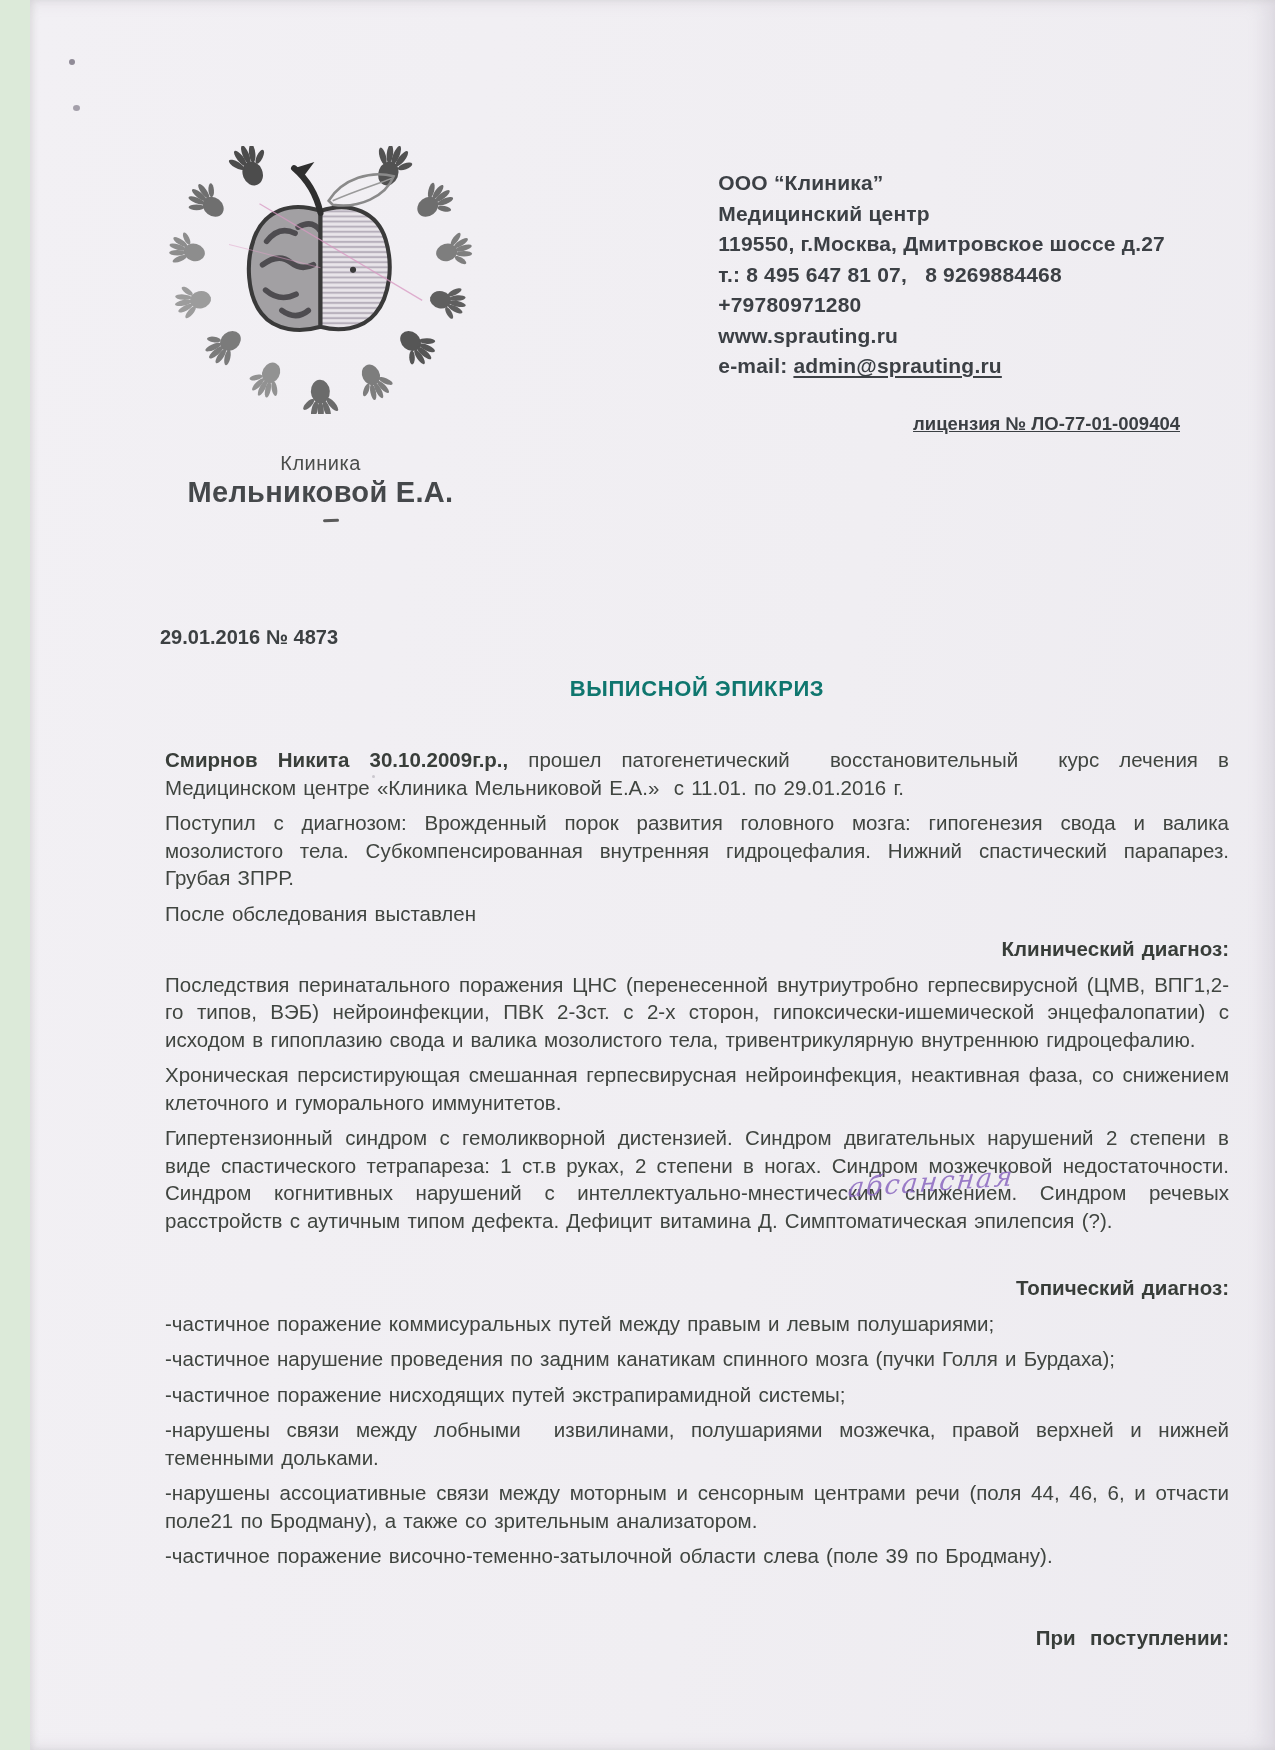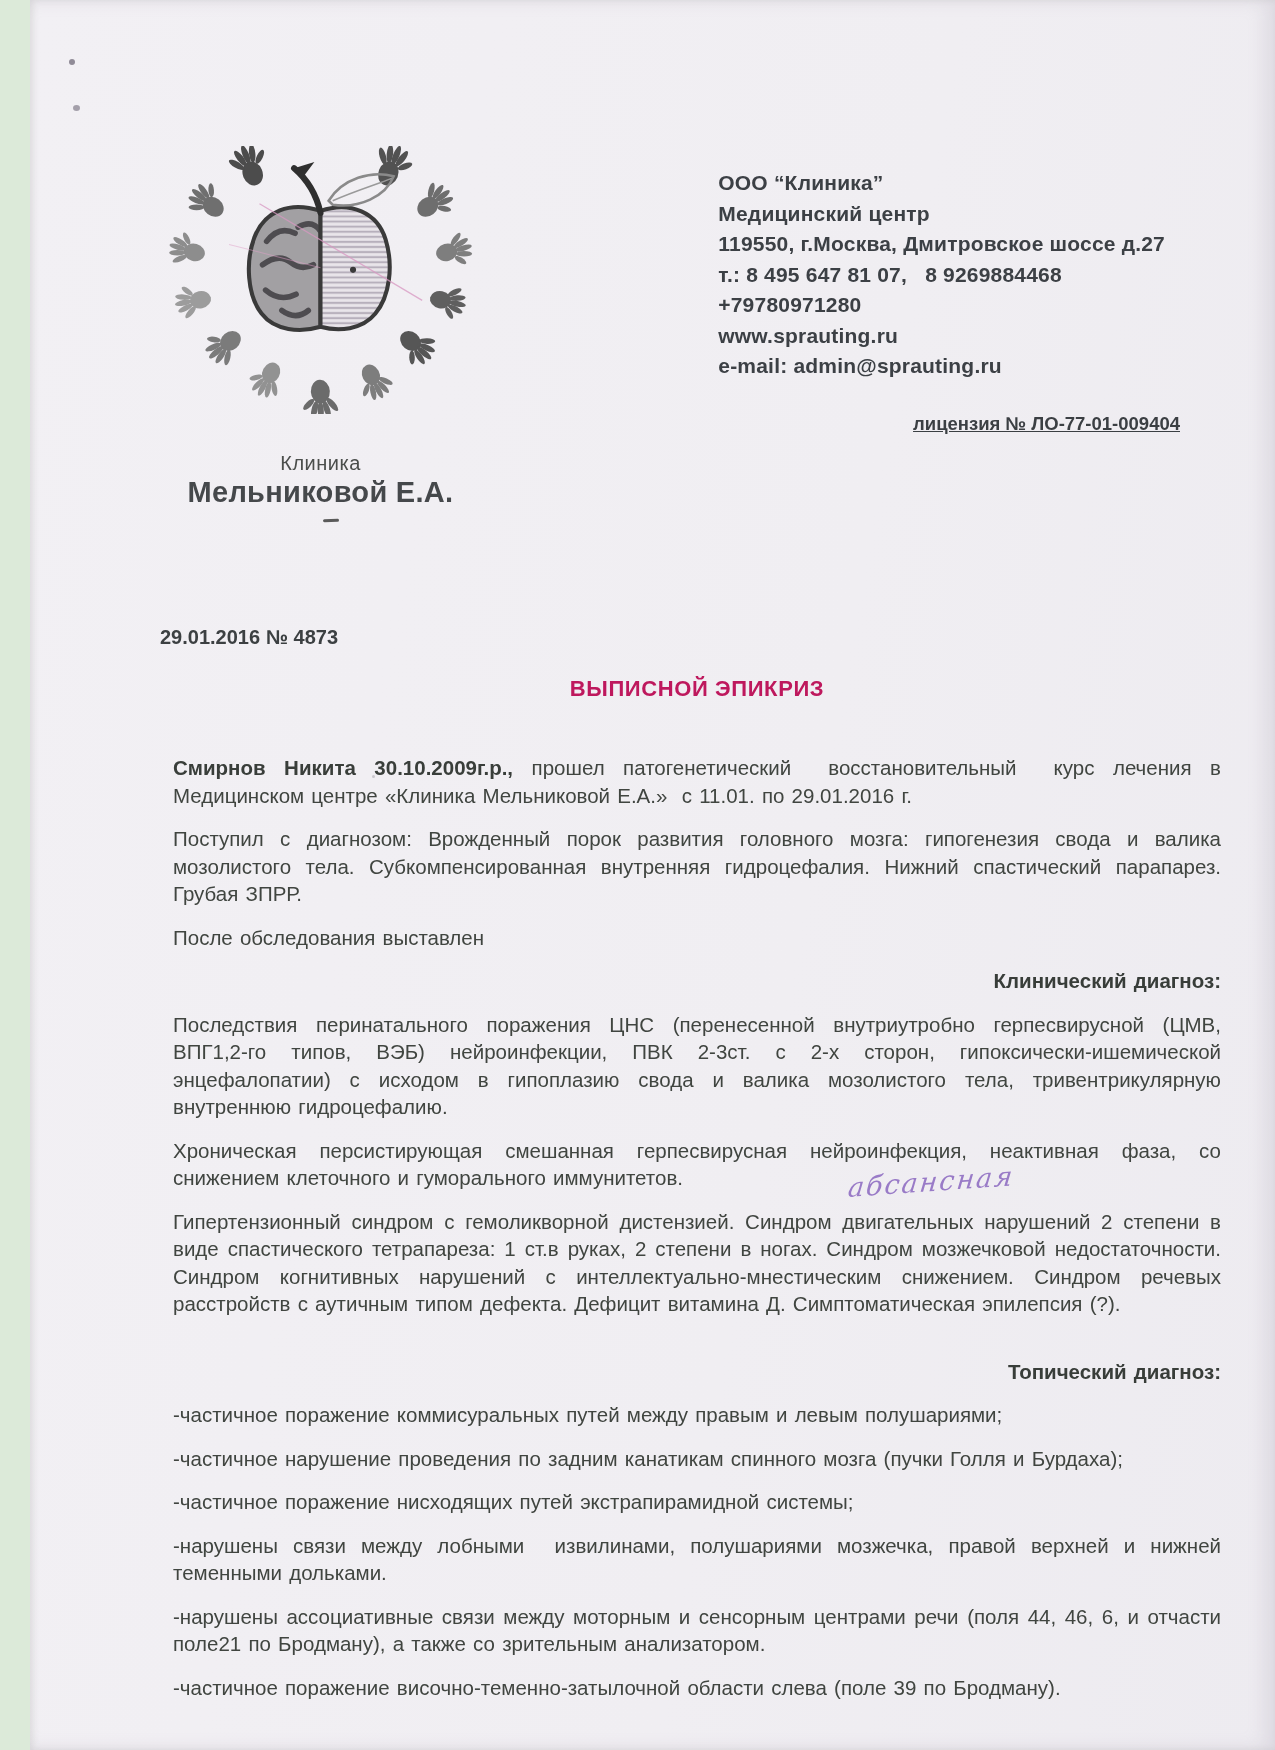--- a/index.html
+++ b/index.html
@@ -24,36 +24,36 @@
   .logo-caption{position:absolute;left:168px;top:452px;width:305px;text-align:center;color:#4b4e4c;}
   .logo-caption .l1{font-size:20px;letter-spacing:.5px;}
   .logo-caption .l2{font-size:29px;font-weight:700;color:#45484b;letter-spacing:.3px;margin-top:1px;}
 
   
   .head-block{
     position:absolute;top:168px;right:110px;
     text-align:left;font-weight:700;font-size:21px;line-height:30.5px;
     color:#3c4045;letter-spacing:.2px;
   }
-  .head-block .email-link{text-underline-offset:3px;}
+  .head-block .email-link{text-decoration:underline;text-underline-offset:3px;}
   .license-line{
     position:absolute;top:413px;right:95px;
     font-size:18.5px;font-weight:600;color:#3b3f43;text-decoration:underline;
   }
 
   
   .doc-date{position:absolute;left:160px;top:626px;font-size:20px;font-weight:600;color:#3c4042;}
   .doc-title{position:absolute;left:157px;top:676px;width:1080px;text-align:center;
-    font-size:22px;font-weight:700;color:#be185d;letter-spacing:.6px;}
+    font-size:22px;font-weight:700;color:#0f766e;letter-spacing:.6px;}
   .body-text{
     position:absolute;left:157px;top:738px;width:1080px;
     font-size:20.5px;line-height:27.5px;color:#404540;
     text-align:justify;word-spacing:1.5px;
   }
-  .body-text p{margin:16px;}
+  .body-text p{margin:8px;}
   .bold{font-weight:700;color:#393e3a;}
   p.heading{font-weight:700;color:#383d39;text-align:right;}
   .topical-heading{margin-top:40px !important;}
   .admission-heading{margin-top:54px !important;}
   .handwriting{
     position:absolute;left:848px;top:1166px;
     font-family:"DejaVu Serif", serif;font-style:italic;
     font-size:27px;color:#8b68c0;letter-spacing:2px;
     transform:rotate(-4deg) skewX(-10deg);
     opacity:.85;

